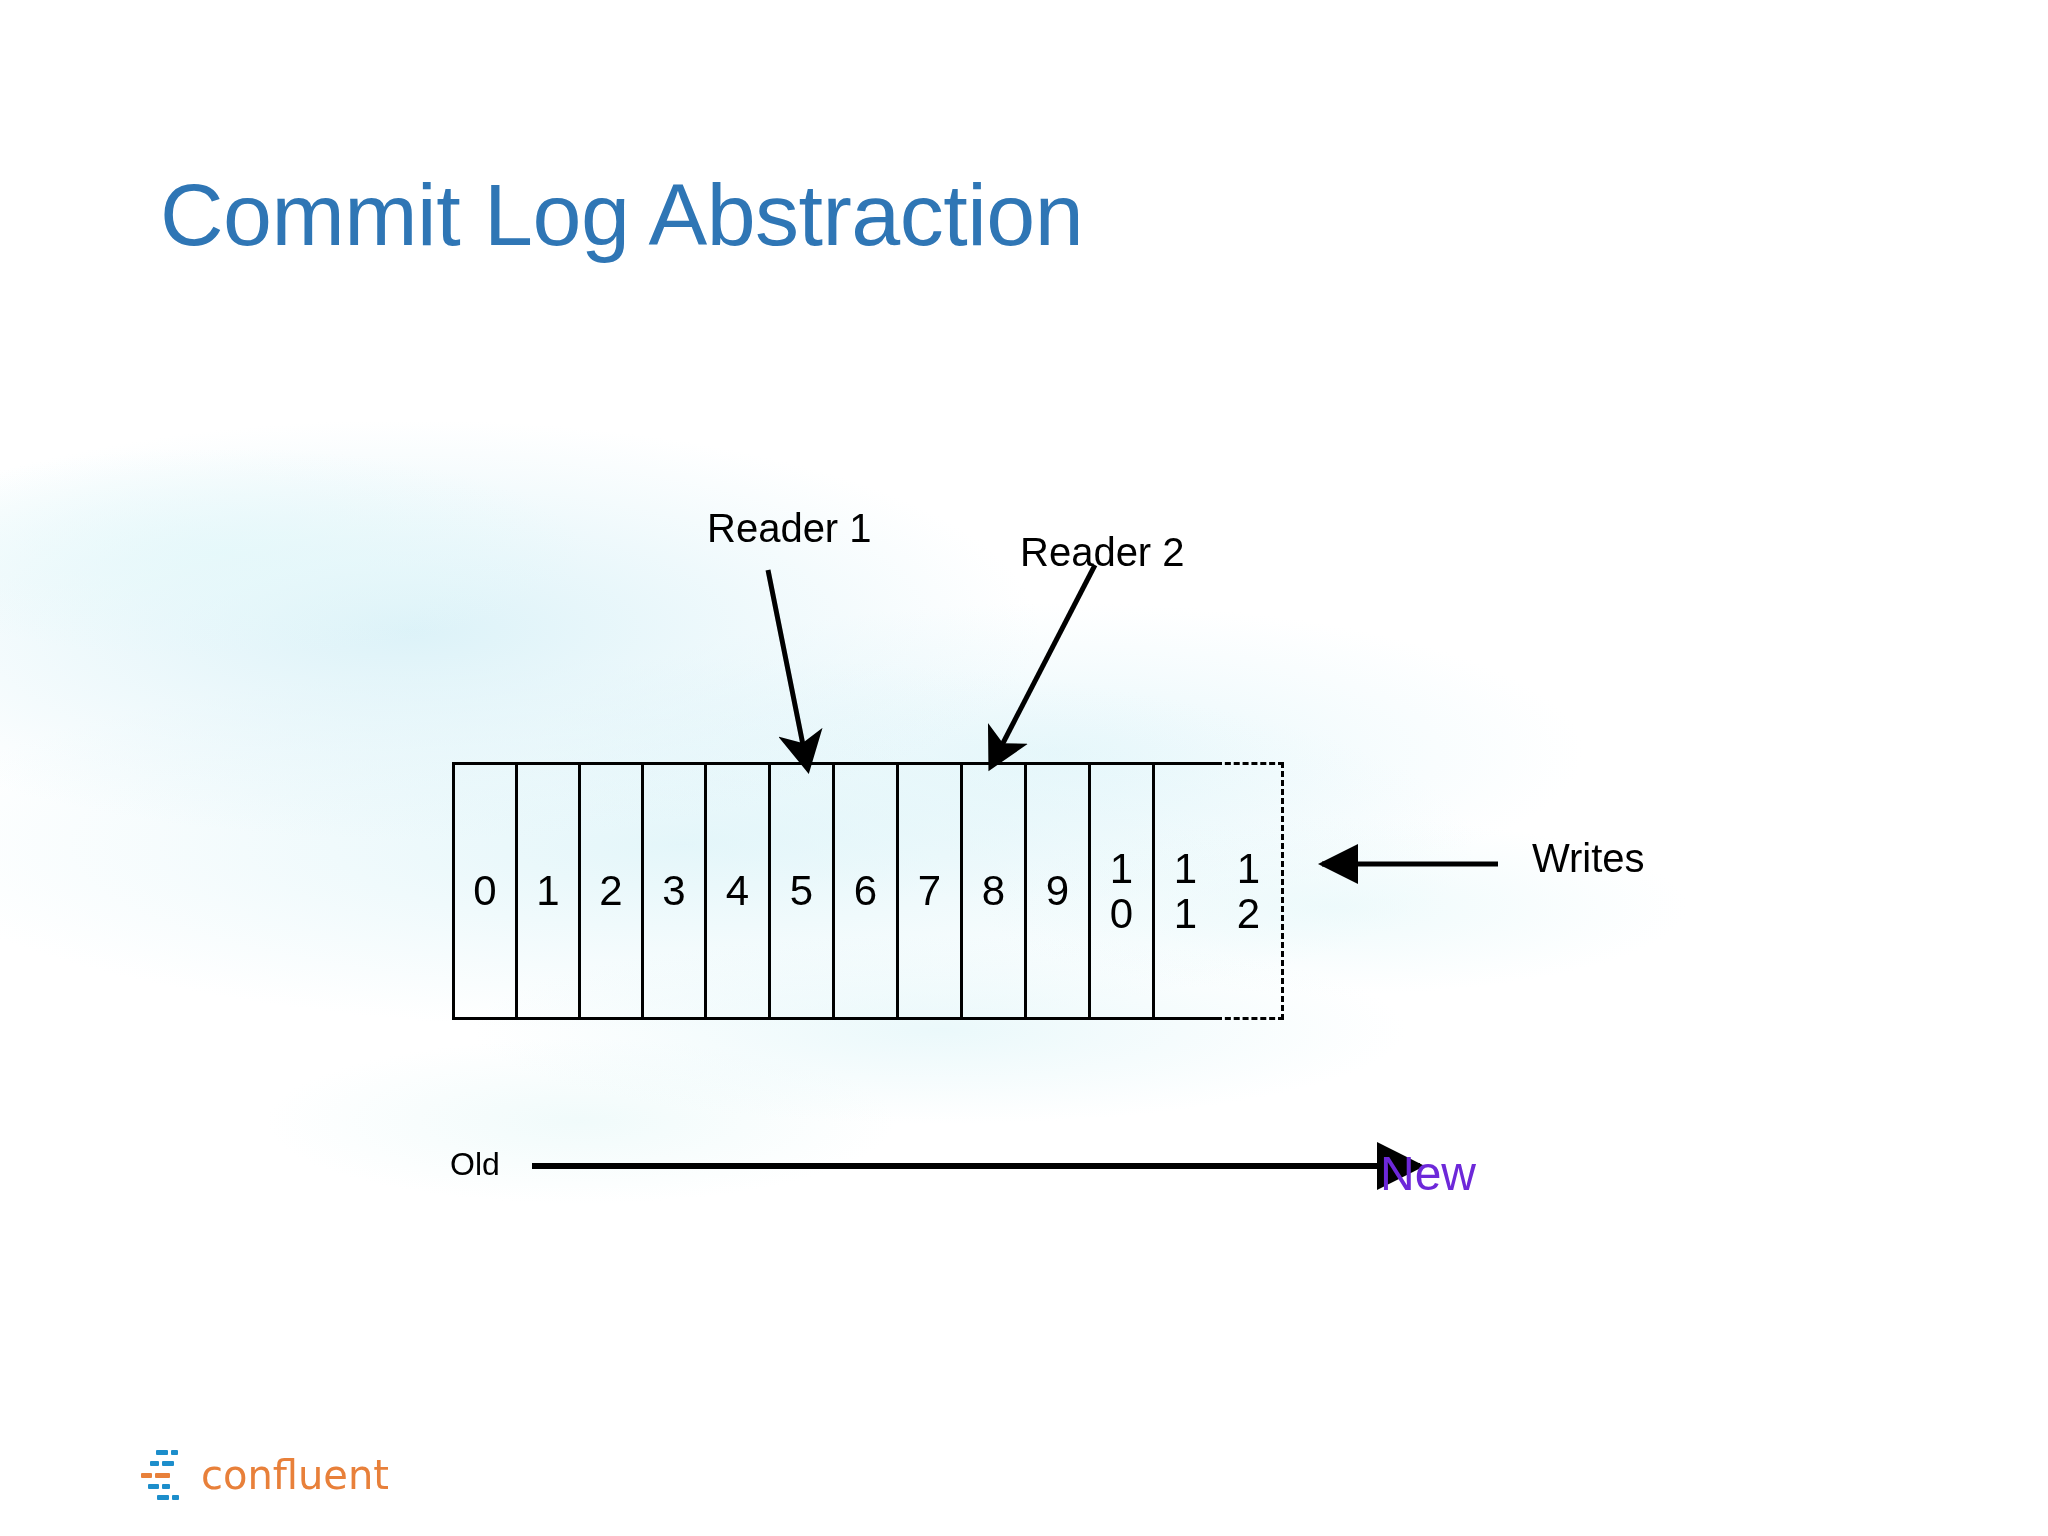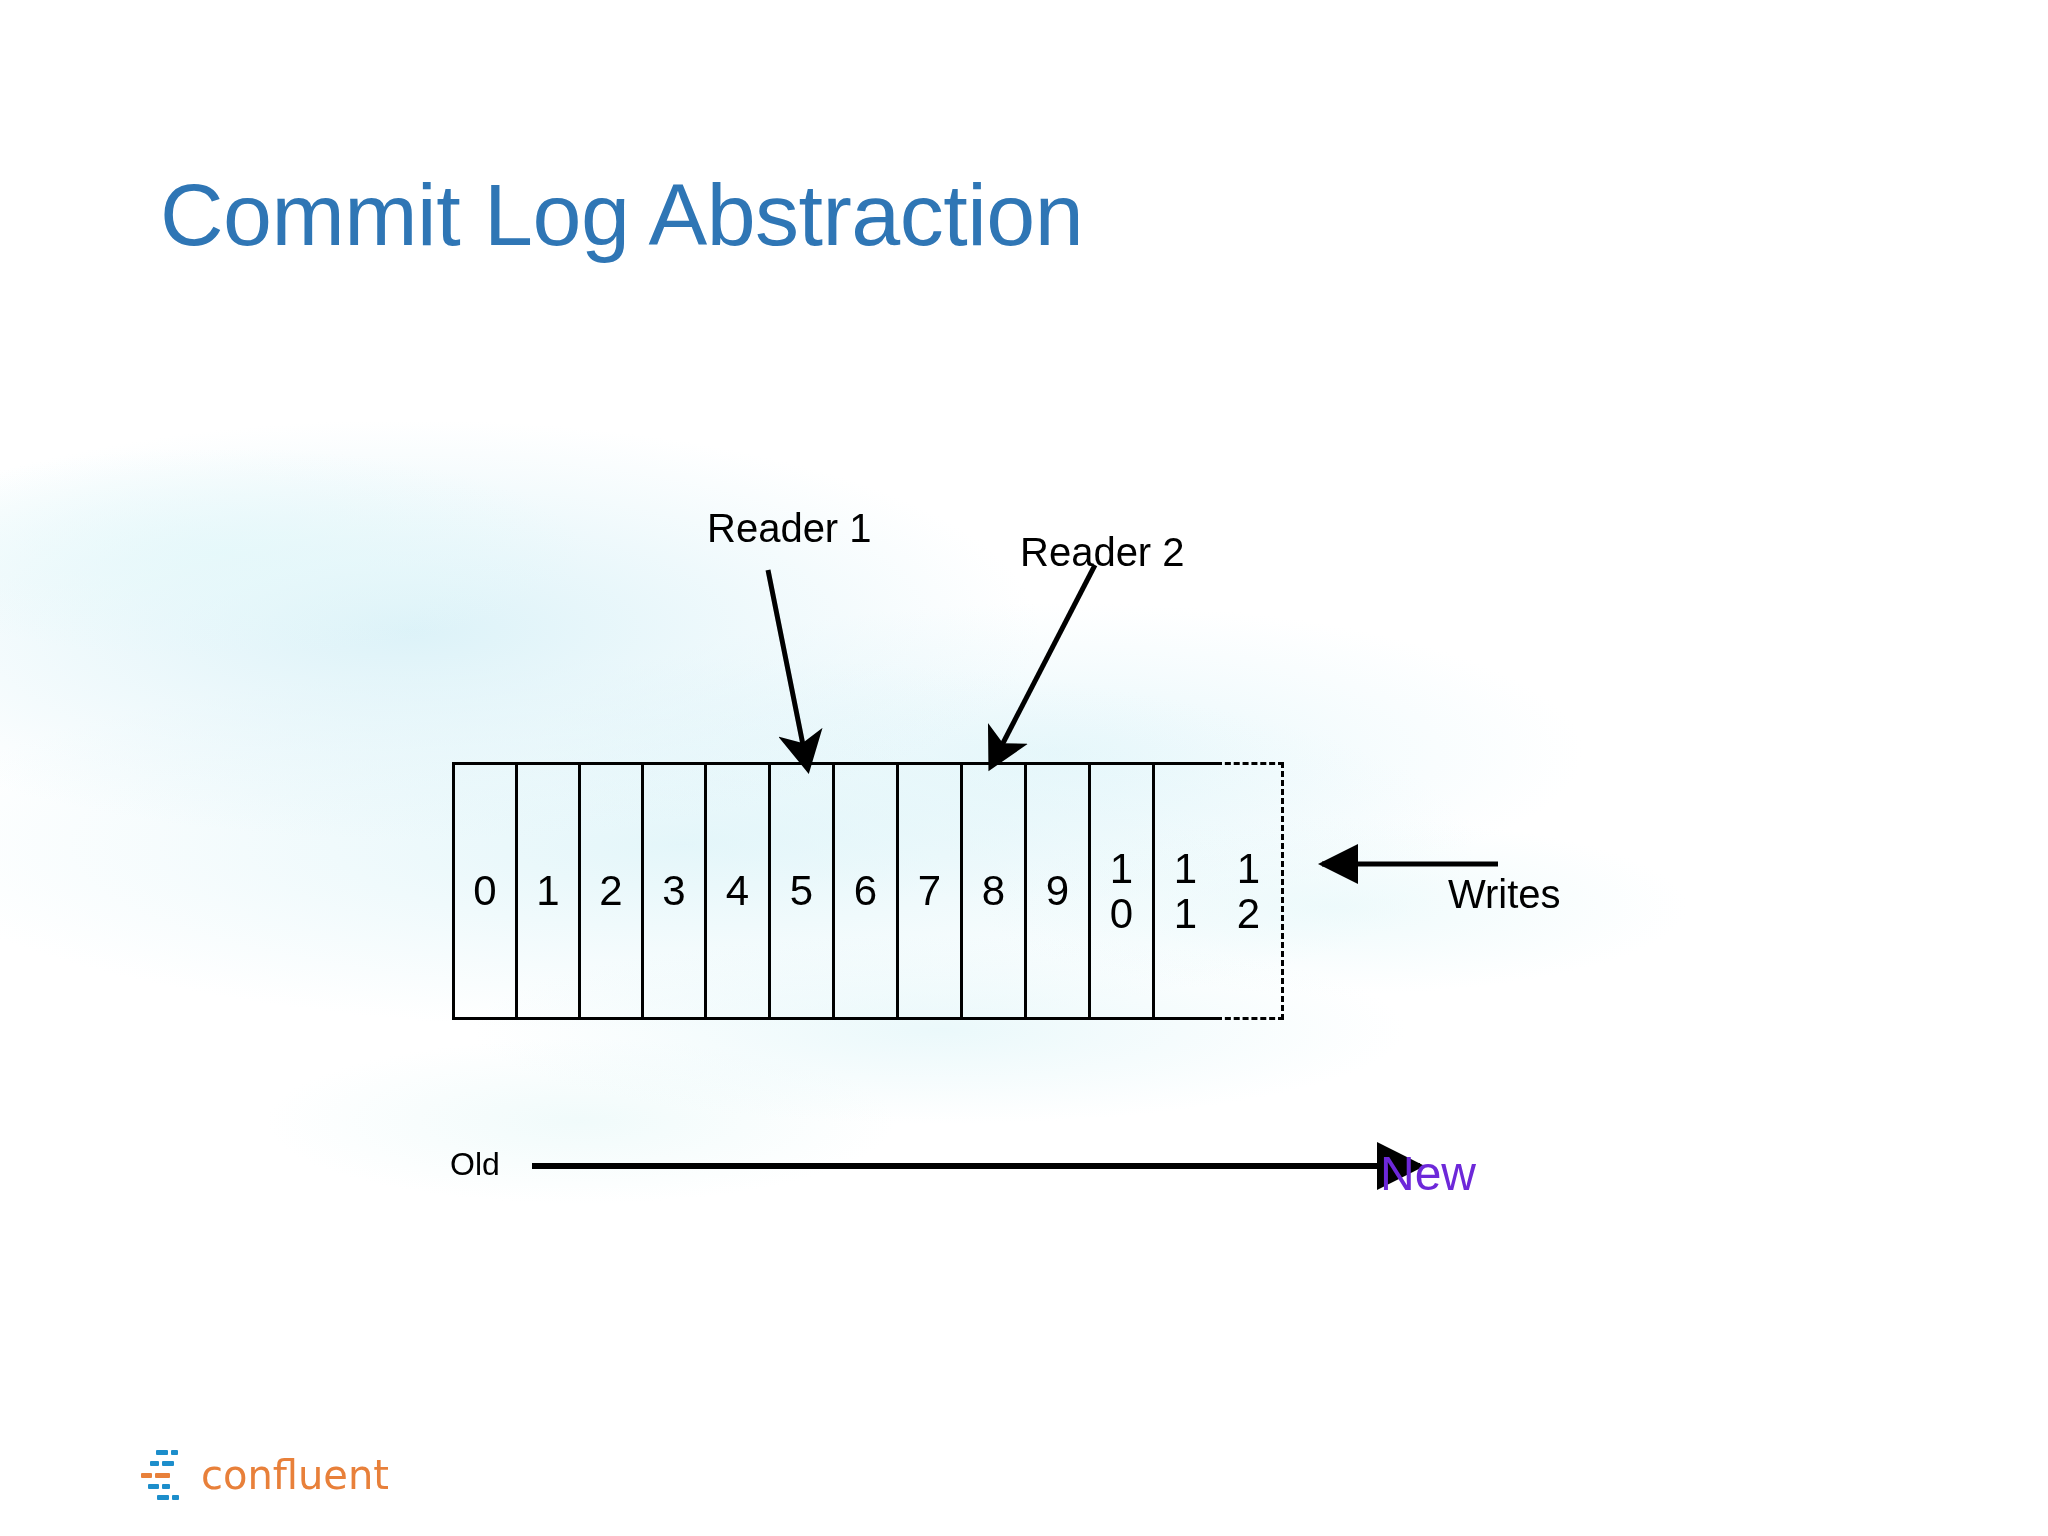--- a/index.html
+++ b/index.html
@@ -105,26 +105,25 @@
     display: flex;
     flex-direction: column;
     align-items: center;
     justify-content: center;
     line-height: 1.08;
   }
 
   
   #writes-label {
     position: absolute;
-    left: 1448px;
+    left: 1532px;
     top: 836px;
     font-size: 40px;
     color: #000000;
     white-space: nowrap;
-    margin-top: 36px;
   }
 
   
   #old-label {
     position: absolute;
     left: 450px;
     top: 1146px;
     font-size: 32px;
     color: #000000;
   }

